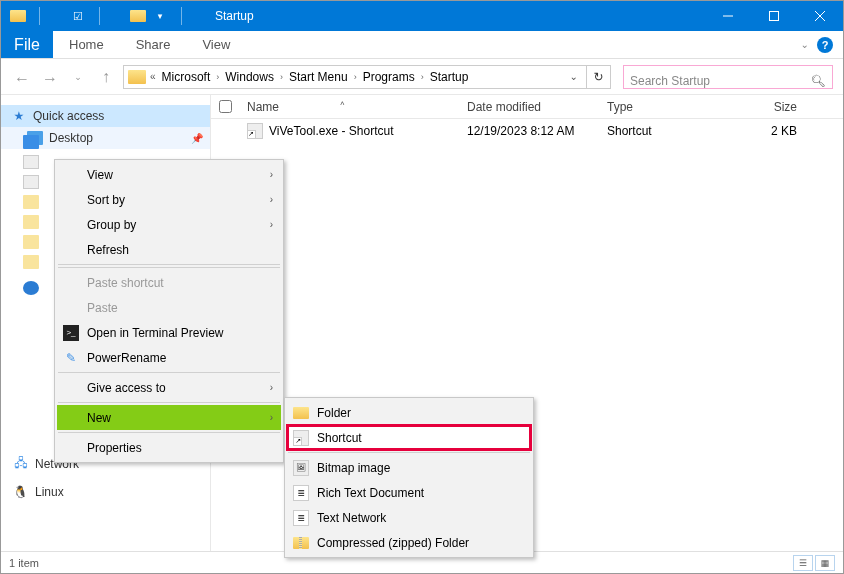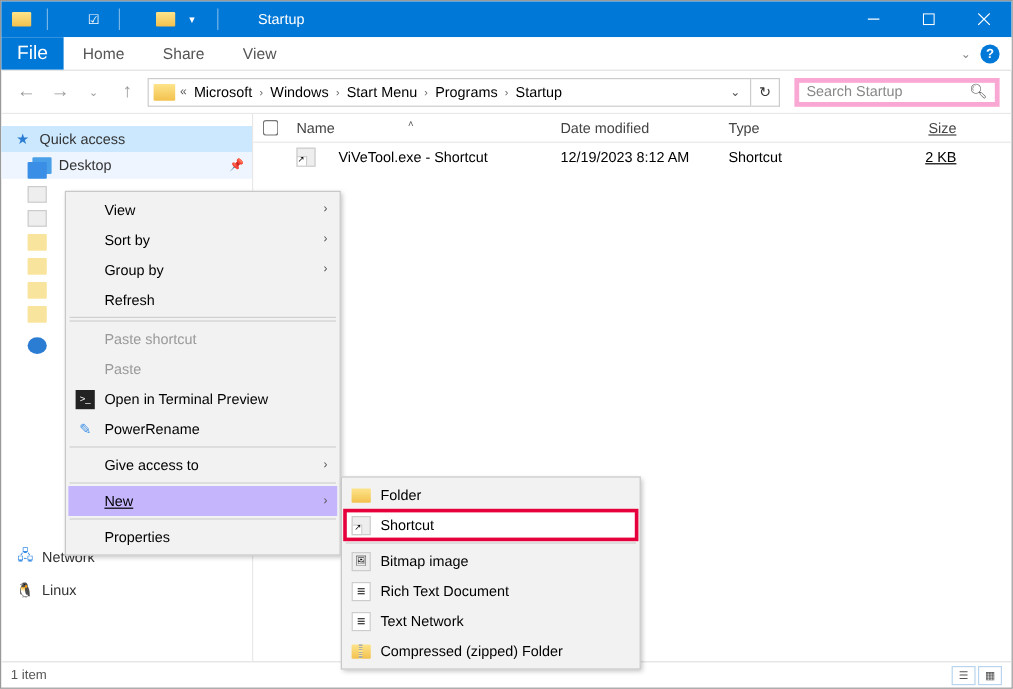--- a/index.html
+++ b/index.html
@@ -24,21 +24,21 @@
 
 
 .navrow { height: 36px; display: flex; align-items: center; padding: 0 10px; gap: 6px; border-bottom: 1px solid #e8e8e8; }
 .navarrow { width: 22px; height: 22px; display: flex; align-items: center; justify-content: center; color: #999; }
 .address { flex: 1; height: 24px; border: 1px solid #ccc; display: flex; align-items: center; padding: 0 4px; font-size: 12px; gap: 2px; }
 .address .crumb { padding: 0 4px; }
 .address .crumb-sep { color: #666; font-size: 9px; }
 .address .folder-ic { width: 18px; height: 14px; background: linear-gradient(#fde48b,#f3c14e); border-radius: 1px; display:inline-block; margin-right:2px; }
 .address .downarr { margin-left: auto; color:#555; font-size:10px; padding-right:4px; }
 .refresh { width:24px; height:24px; border:1px solid #ccc; border-left:none; display:flex; align-items:center; justify-content:center; font-size:12px; color:#333; margin-left:-6px; }
-.search { width: 171px; height: 24px; border: 4px solid #f9a8d4; display: flex; align-items: flex-start; padding: 0 6px; font-size: 12px; color: #888; margin-left:6px; }
+.search { width: 210px; height: 24px; border: 1px solid #f9a8d4; display: flex; align-items: flex-end; padding: 0 6px; font-size: 12px; color: #888; margin-left:6px; }
 .search .sicon { margin-left: auto; color: #555; }
 
 
 .body { display: flex; height: calc(100% - 30px - 28px - 36px - 22px); position: relative; }
 
 
 .sidebar { width: 210px; border-right: 1px solid #e8e8e8; padding-top: 10px; font-size: 12px; color: #333; }
 .sidebar .item { height: 22px; display: flex; align-items: center; gap: 6px; padding-left: 22px; }
 .sidebar .item.top { padding-left: 10px; background: #cce8ff; }
 .sidebar .item.desktop { padding-left: 26px; background: #eef5fe; }
@@ -49,36 +49,36 @@
 .ic-star { color: #2b7cd3; }
 .ic-desktop { background: #4aa0e8; border-radius:1px; }
 
 
 .headers { height: 24px; display: flex; align-items: center; border-bottom: 1px solid #e8e8e8; font-size: 12px; color: #444; padding-left: 8px; }
 .headers .col { display:flex; gap:1px; }
 .col-check { width: 28px; }
 .col-name { width: 220px; }
 .col-date { width: 140px; }
 .col-type { width: 110px; }
-.col-size { width: 90px; text-align:right; justify-content:flex-end; padding-right:10px;text-decoration:underline; }
+.col-size { width: 90px; text-align:right; justify-content:flex-end; padding-right:10px; }
 .headers input[type=checkbox] { width:13px; height:13px; }
 .headers .sortup { font-size: 8px; color:#555; position:relative; top:-1px; }
 
 
 .filelist { font-size: 12px; }
 .filerow { height: 24px; display: flex; align-items: center; padding-left: 8px; }
 .filerow .cell { display:flex; align-items:center; }
-.filerow .cell.name { gap:19px; }
+.filerow .cell.name { gap:6px; }
 .ic-shortcut { width:16px; height:16px; background:#eee; border:1px solid #ccc; display:inline-flex; align-items:center; justify-content:center; font-size:9px; position:relative; }
 .ic-shortcut::after { content:"↗"; position:absolute; bottom:-1px; left:-1px; font-size:7px; background:#fff; border:1px solid #ccc; width:7px; height:7px; line-height:6px; }
 
 
 .menu { position: absolute; background: #f2f2f2; border: 1px solid #c8c8c8; box-shadow: 2px 2px 4px rgba(0,0,0,.25); font-size: 12px; padding: 2px; }
 .menu .mi { height: 25px; display: flex; align-items: center; padding-left: 30px; padding-right: 26px; position: relative; }
-.menu .mi.hover { background: #c4b5fd; text-decoration: underline; }
+.menu .mi.hover { background: #84cc16; }
 .menu .mi.disabled { color: #999; }
 .menu .mi .arrow { position: absolute; right: 8px; font-size: 10px; color: #555; }
 .menu .mi .micon { position: absolute; left: 6px; width: 16px; height: 16px; display: inline-flex; align-items: center; justify-content: center; }
 .menu hr { border: none; border-top: 1px solid #d0d0d0; margin: 2px 1px; }
 .menu .mi.highlight { outline: 3px solid #e6003c; outline-offset: -2px; background:#fff; }
 
 .submenu { width: 250px; }
 
 
 .statusbar { height: 22px; border-top: 1px solid #e0e0e0; display: flex; align-items: center; font-size: 11px; color: #555; padding: 0 8px; }

